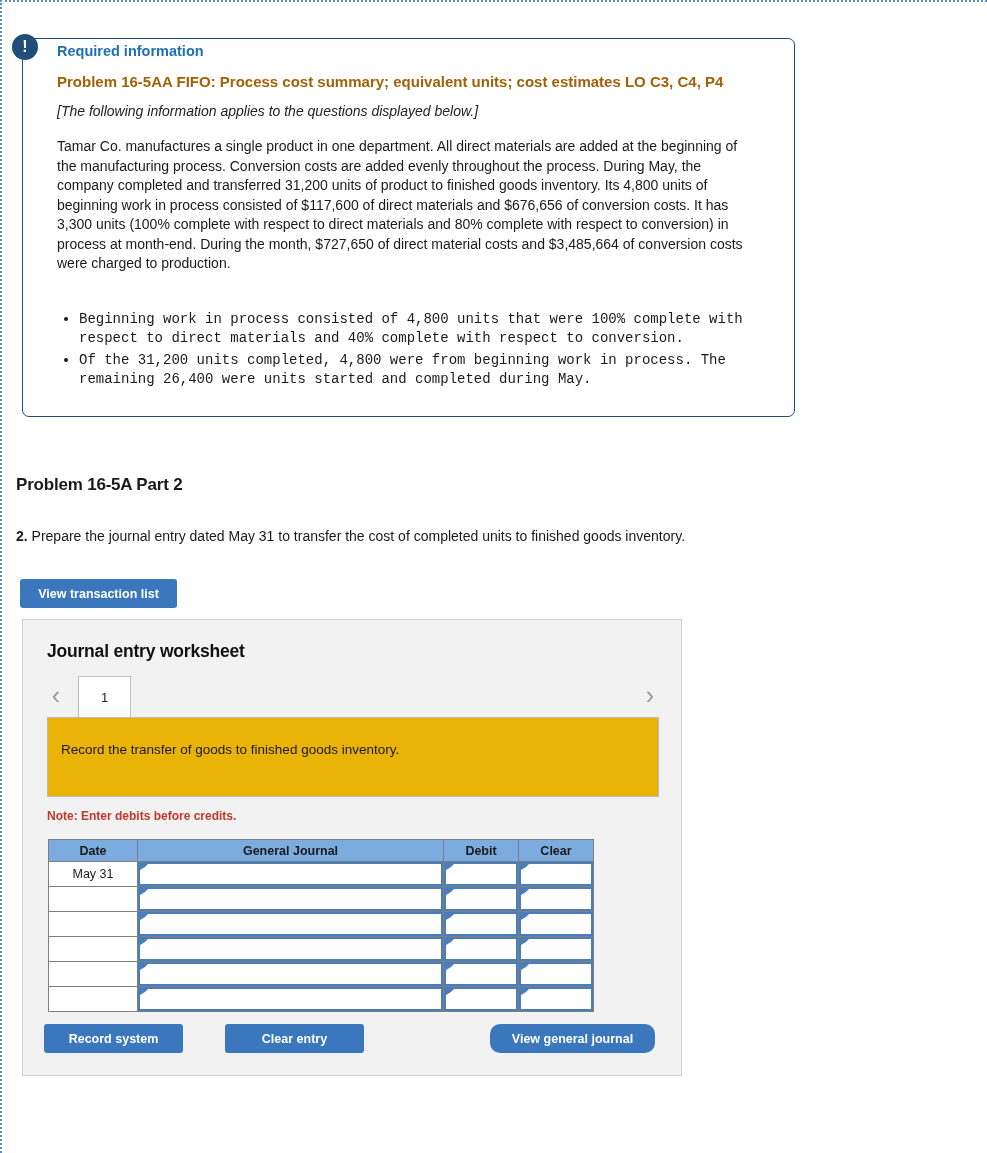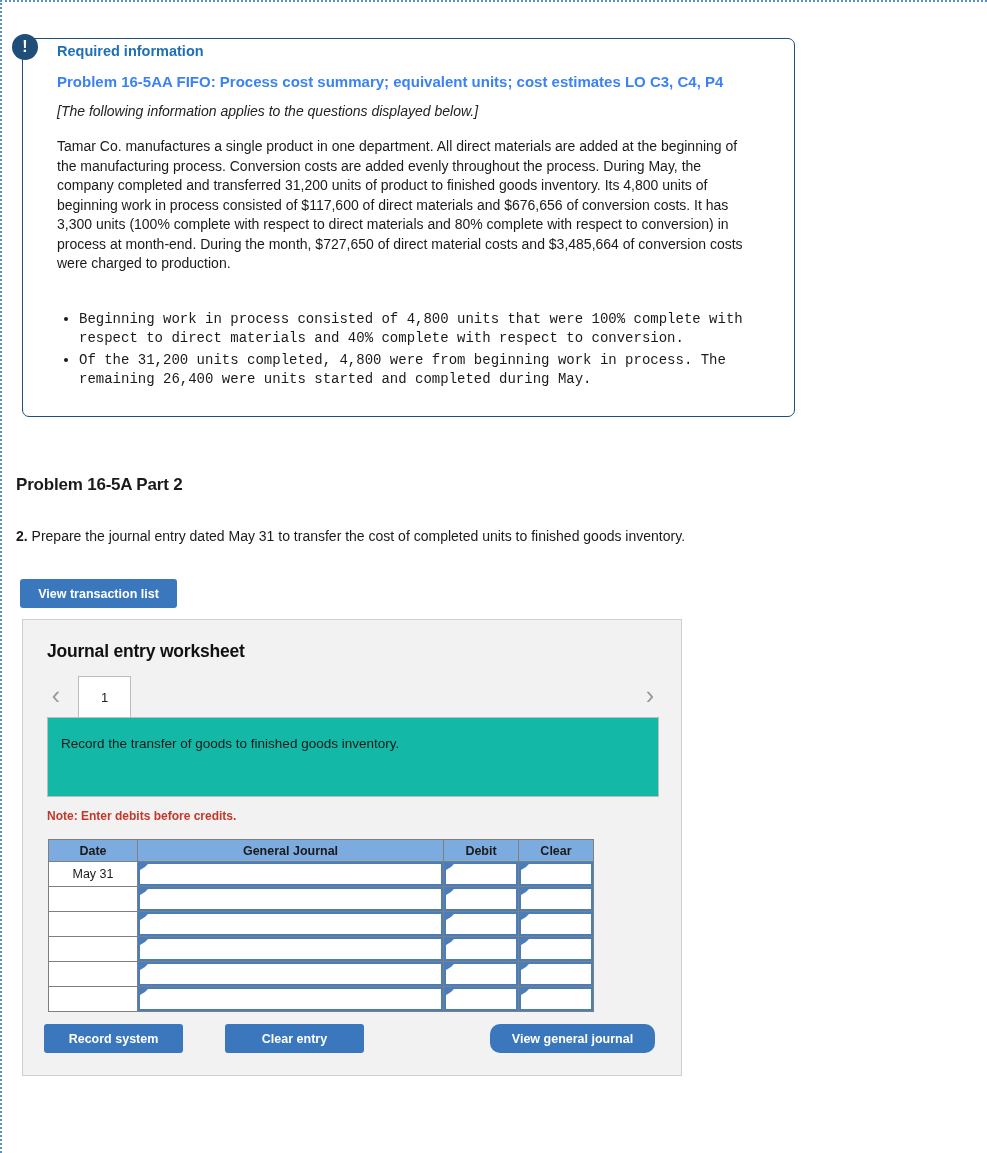--- a/index.html
+++ b/index.html
@@ -54,21 +54,21 @@
     text-align: center;
     z-index: 5;
   }
   .req-label {
     color: #1f6fb5;
     font-weight: bold;
     font-size: 14.5px;
     margin: 0 0 14px 0;
   }
   .req-title {
-    color: #3b82f6;
+    color: #a16207;
     font-weight: bold;
     font-size: 15px;
     margin: 12px 0 13px 0;
   }
   .req-applies {
     font-style: italic;
     font-size: 14px;
     margin: 0 0 18px 0;
     color: #222;
   }
@@ -188,25 +188,25 @@
   }
 
   
   .desc-box {
     position: absolute;
     left: 24px;
     top: 97px;
     width: 612px;
     height: 80px;
     box-sizing: border-box;
-    background: #14b8a6;
+    background: #eab308;
     border: 1px solid #bdbdbd;
     font-size: 13.5px;
     color: #1a1a1a;
-    padding: 18px 0 0 13px;
+    padding: 24px 0 0 13px;
   }
   .note {
     position: absolute;
     left: 24px;
     top: 189px;
     font-size: 12px;
     font-weight: bold;
     color: #c0392b;
   }
 

